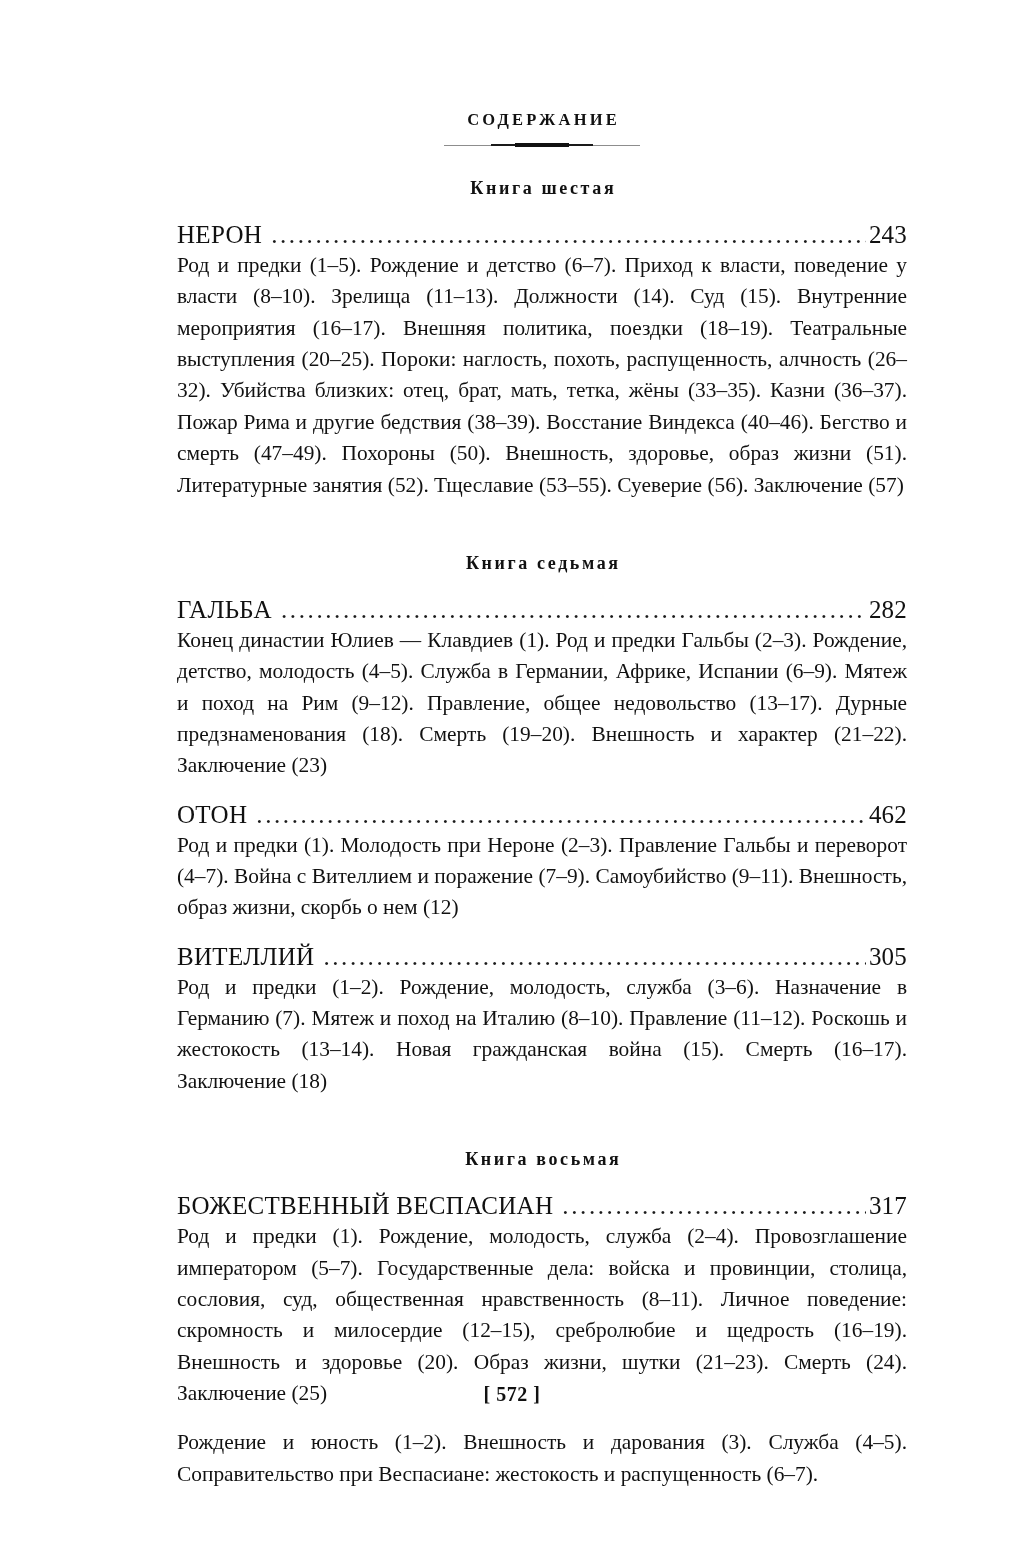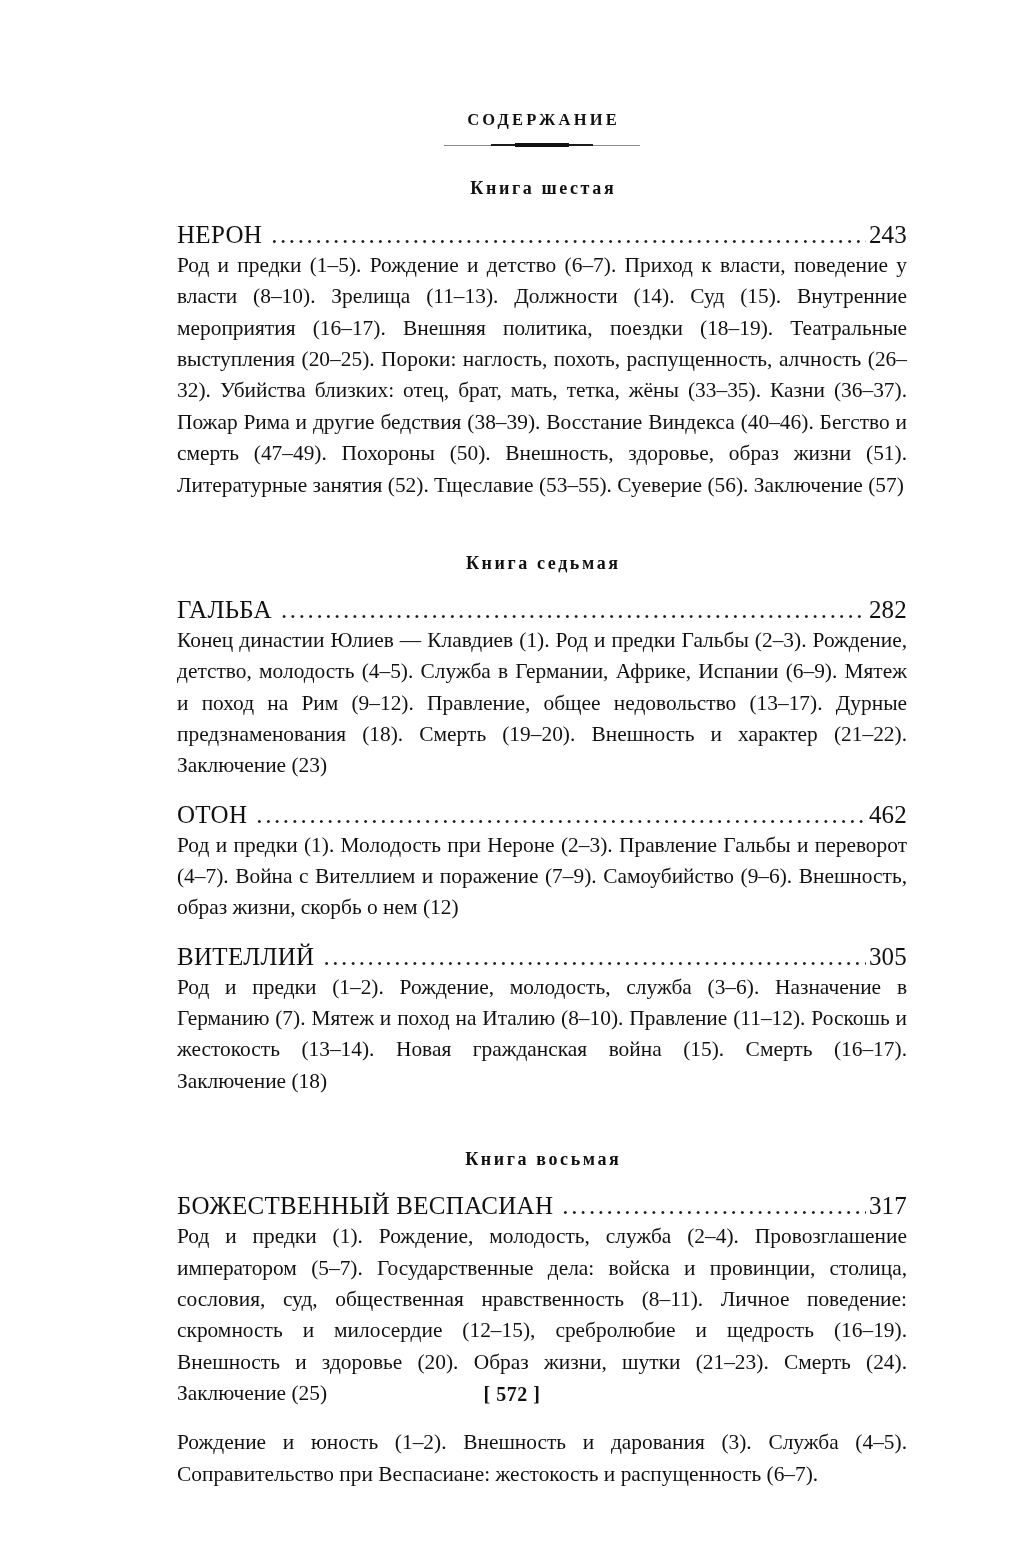--- a/index.html
+++ b/index.html
@@ -178,21 +178,21 @@
               <span class="entry-page">282</span>
             </div>
             <div class="entry-desc">Конец династии Юлиев — Клавдиев (1). Род и предки Гальбы (2–3). Рождение, детство, молодость (4–5). Служба в Германии, Африке, Ис­пании (6–9). Мятеж и поход на Рим (9–12). Правление, общее недо­вольство (13–17). Дурные предзнаменования (18). Смерть (19–20). Внешность и характер (21–22). Заключение (23)</div>
           </div>
           <div class="entry">
             <div class="entry-title-row">
               <span class="entry-title">ОТОН</span>
               <span class="entry-leader"></span>
               <span class="entry-page">462</span>
             </div>
-            <div class="entry-desc">Род и предки (1). Молодость при Нероне (2–3). Правление Гальбы и переворот (4–7). Война с Вителлием и поражение (7–9). Самоубий­ство (9–6). Внешность, образ жизни, скорбь о нем (12)</div>
+            <div class="entry-desc">Род и предки (1). Молодость при Нероне (2–3). Правление Гальбы и переворот (4–7). Война с Вителлием и поражение (7–9). Самоубий­ство (9–11). Внешность, образ жизни, скорбь о нем (12)</div>
           </div>
           <div class="entry">
             <div class="entry-title-row">
               <span class="entry-title">ВИТЕЛЛИЙ</span>
               <span class="entry-leader"></span>
               <span class="entry-page">305</span>
             </div>
             <div class="entry-desc">Род и предки (1–2). Рождение, молодость, служба (3–6). Назначение в Германию (7). Мятеж и поход на Италию (8–10). Правление (11–12). Роскошь и жестокость (13–14). Новая гражданская война (15). Смерть (16–17). Заключение (18)</div>
           </div>
         </div>

